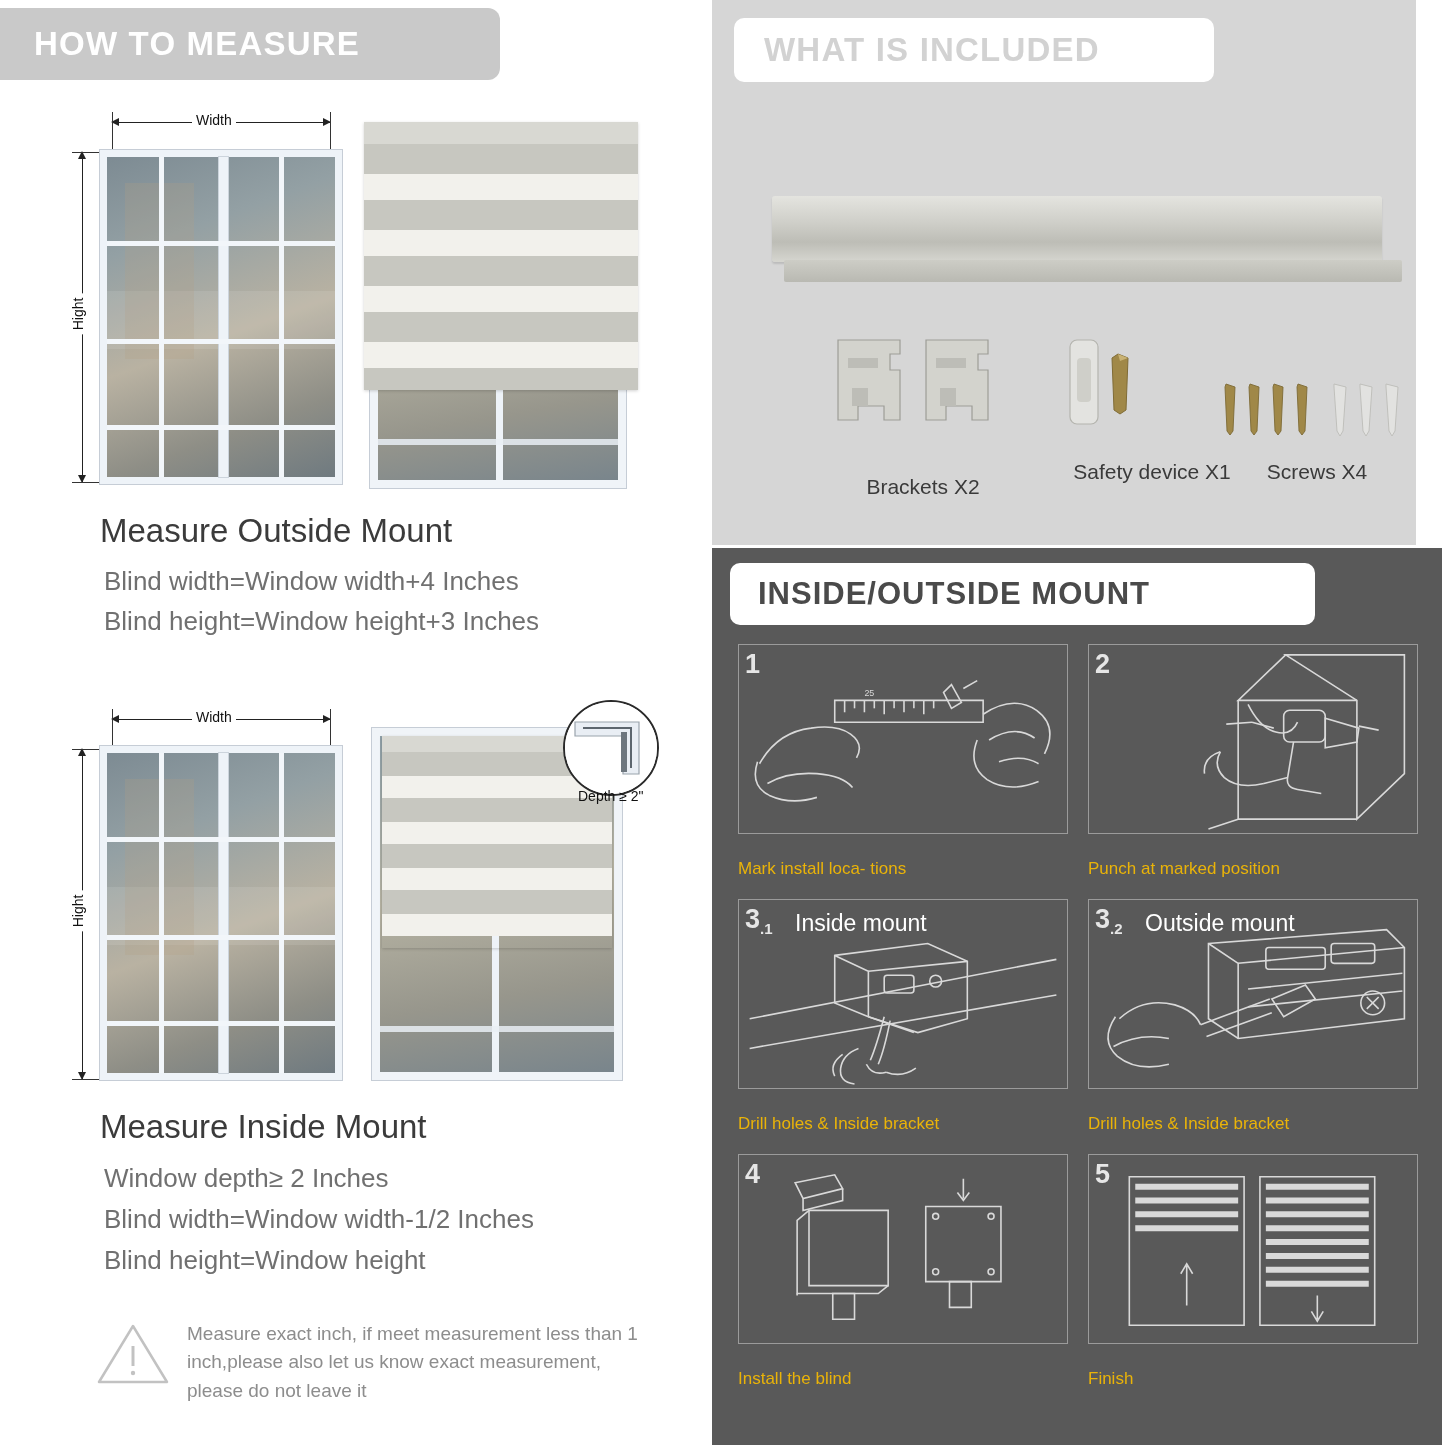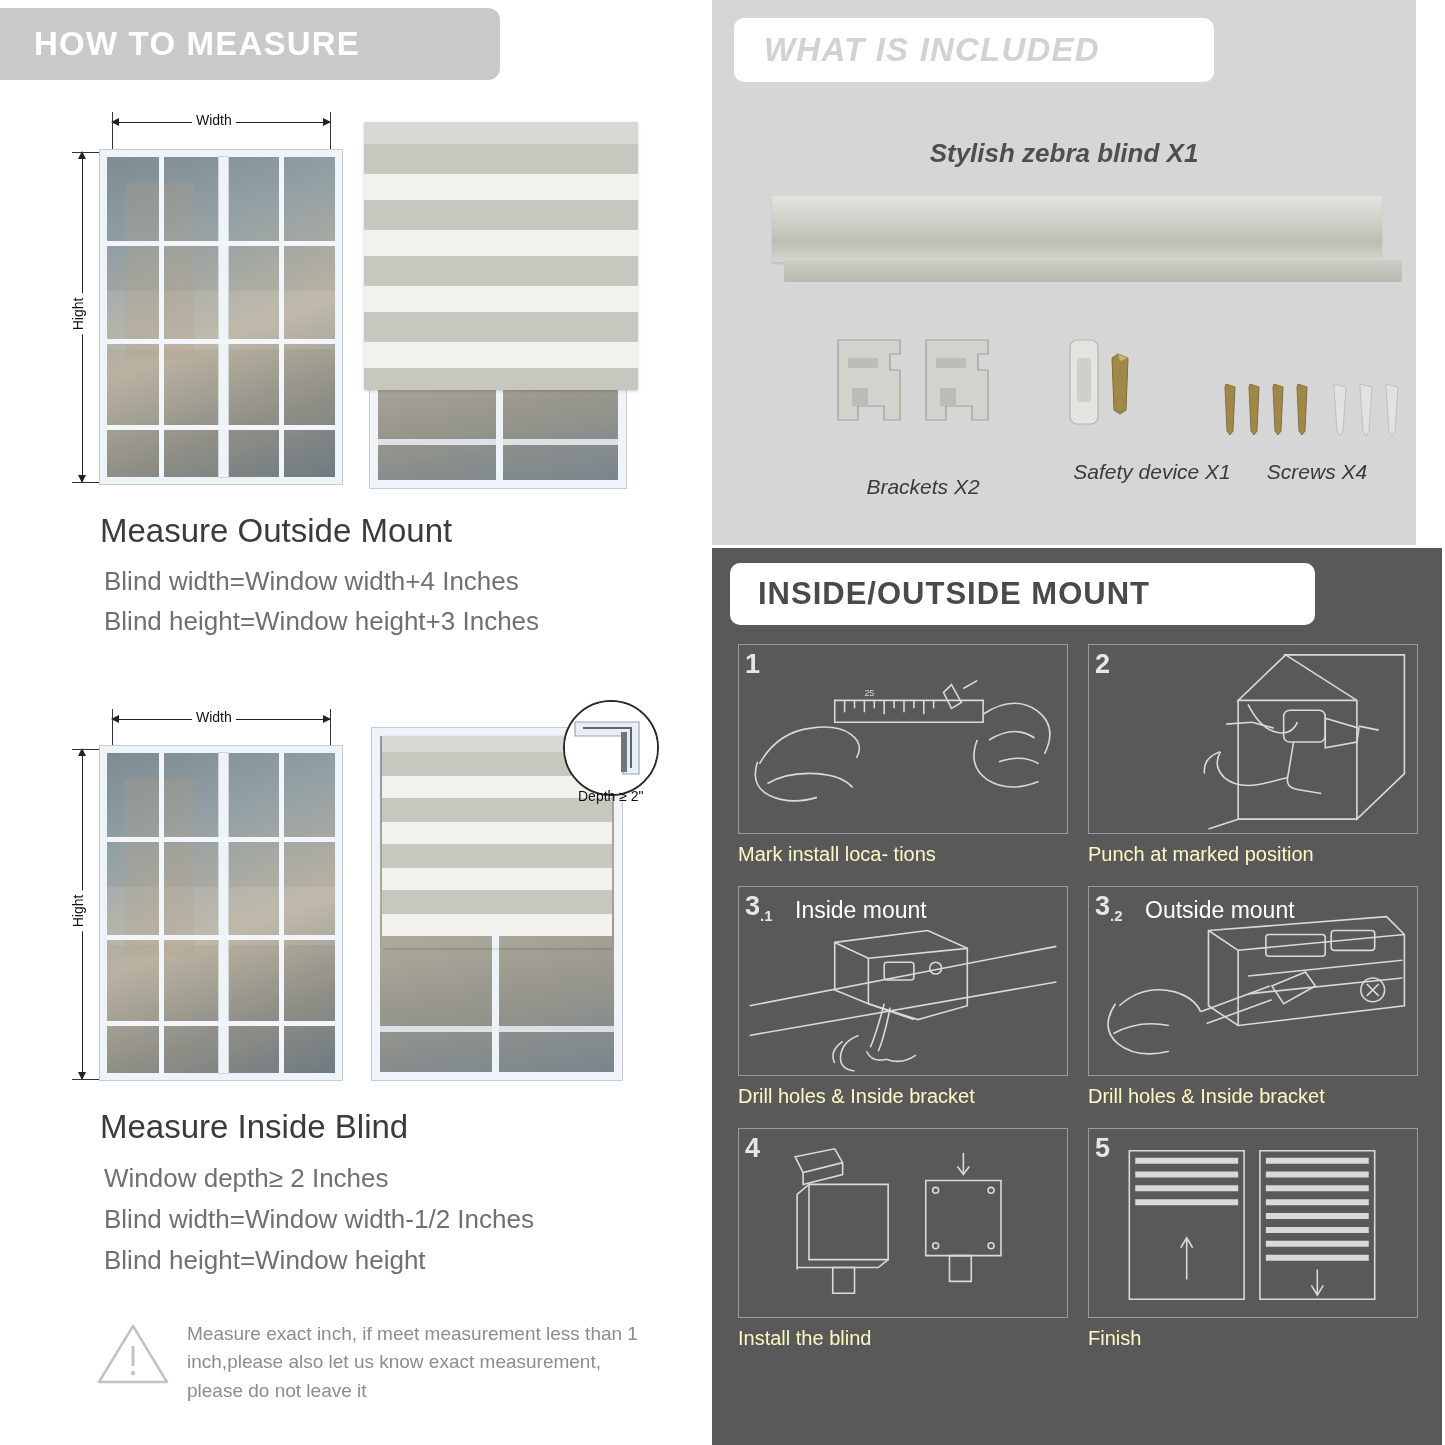--- a/index.html
+++ b/index.html
@@ -190,21 +190,20 @@
   .right-col {
     width: 730px;
     height: 1445px;
     position: relative;
   }
   .included-panel {
     position:absolute;
     left:0; top:0;
     width:704px; height:545px;
     background:#d6d6d6;
-    font-style:italic;
   }
   .hdr-included {
     position:absolute;
     left:22px; top:18px;
     width:480px; height:64px;
     background:#ffffff;
     border-radius:10px;
     display:flex;
     align-items:center;
     padding-left:30px;
@@ -296,23 +295,23 @@
   }
   .step-num sub { font-size:15px; }
   .step-inline {
     position:absolute;
     left:56px; top:10px;
     font-size:23px;
     color:#ffffff;
     z-index:3;
   }
   .step-cap {
-    margin-top:9px;
-    font-size:20px;
-    color:#fef9c3;
+    margin-top:25px;
+    font-size:17px;
+    color:#eab308;
   }
   svg.sketch { position:absolute; inset:0; width:100%; height:100%; }
   svg.sketch path, svg.sketch line, svg.sketch rect, svg.sketch circle, svg.sketch polyline, svg.sketch polygon, svg.sketch ellipse {
     vector-effect: non-scaling-stroke;
   }
 </style>
 </head>
 <body>
 
 <div class="page">
@@ -407,21 +406,21 @@
     <div class="zoom-circle" style="left:563px; top:700px; width:92px; height:92px;">
       <svg class="sketch" viewBox="0 0 92 92">
         <rect x="0" y="0" width="92" height="92" fill="#ffffff"></rect>
         <path d="M10 20 L74 20 L74 72 L58 72 L58 34 L10 34 Z" fill="#e9eef4" stroke="#9aa3ac" stroke-width="1.2"></path>
         <path d="M18 26 L66 26 L66 66" fill="none" stroke="#5d666e" stroke-width="2"></path>
         <rect x="56" y="30" width="6" height="40" fill="#6d767e"></rect>
       </svg>
     </div>
     <div class="dim-label" style="left:574px; top:788px; background:transparent;">Depth ≥ 2"</div>
 
-    <div class="sec-title" style="left:100px; top:1108px;">Measure Inside Blind</div>
+    <div class="sec-title" style="left:100px; top:1108px;">Measure Inside Mount</div>
     <div class="sec-line" style="left:104px; top:1163px;">Window depth≥ 2 Inches</div>
     <div class="sec-line" style="left:104px; top:1204px;">Blind width=Window width-1/2 Inches</div>
     <div class="sec-line" style="left:104px; top:1245px;">Blind height=Window height</div>
 
     <div class="note-box">
       <div class="warn-tri">
         <svg class="sketch" viewBox="0 0 76 68">
           <polygon points="38,6 72,62 4,62" fill="none" stroke="#c2c2c2" stroke-width="2.5" stroke-linejoin="round"></polygon>
           <line x1="38" y1="26" x2="38" y2="46" stroke="#c2c2c2" stroke-width="3"></line>
           <circle cx="38" cy="53" r="2.2" fill="#c2c2c2"></circle>
@@ -431,21 +430,20 @@
     </div>
   </div>
 
   <div class="right-col">
 
     <div class="included-panel">
       <div class="hdr-included">
         <span>WHAT IS INCLUDED</span>
       </div>
 
-      <div class="included-title">Stylish zebra blind X1</div>
 
       <div class="headrail"></div>
 
       <div style="position:absolute; left:118px; top:336px; width:180px; height:104px;">
         <svg class="sketch" viewBox="0 0 180 104">
           <g fill="#d3d3cd" stroke="#9d9d97" stroke-width="1.2">
             <path d="M8 4 h62 v14 h-10 v16 h10 v50 h-16 v-14 h-26 v14 h-20 z"></path>
             <path d="M96 4 h62 v14 h-10 v16 h10 v50 h-16 v-14 h-26 v14 h-20 z"></path>
           </g>
           <g fill="#bdbdb7" stroke="none">

